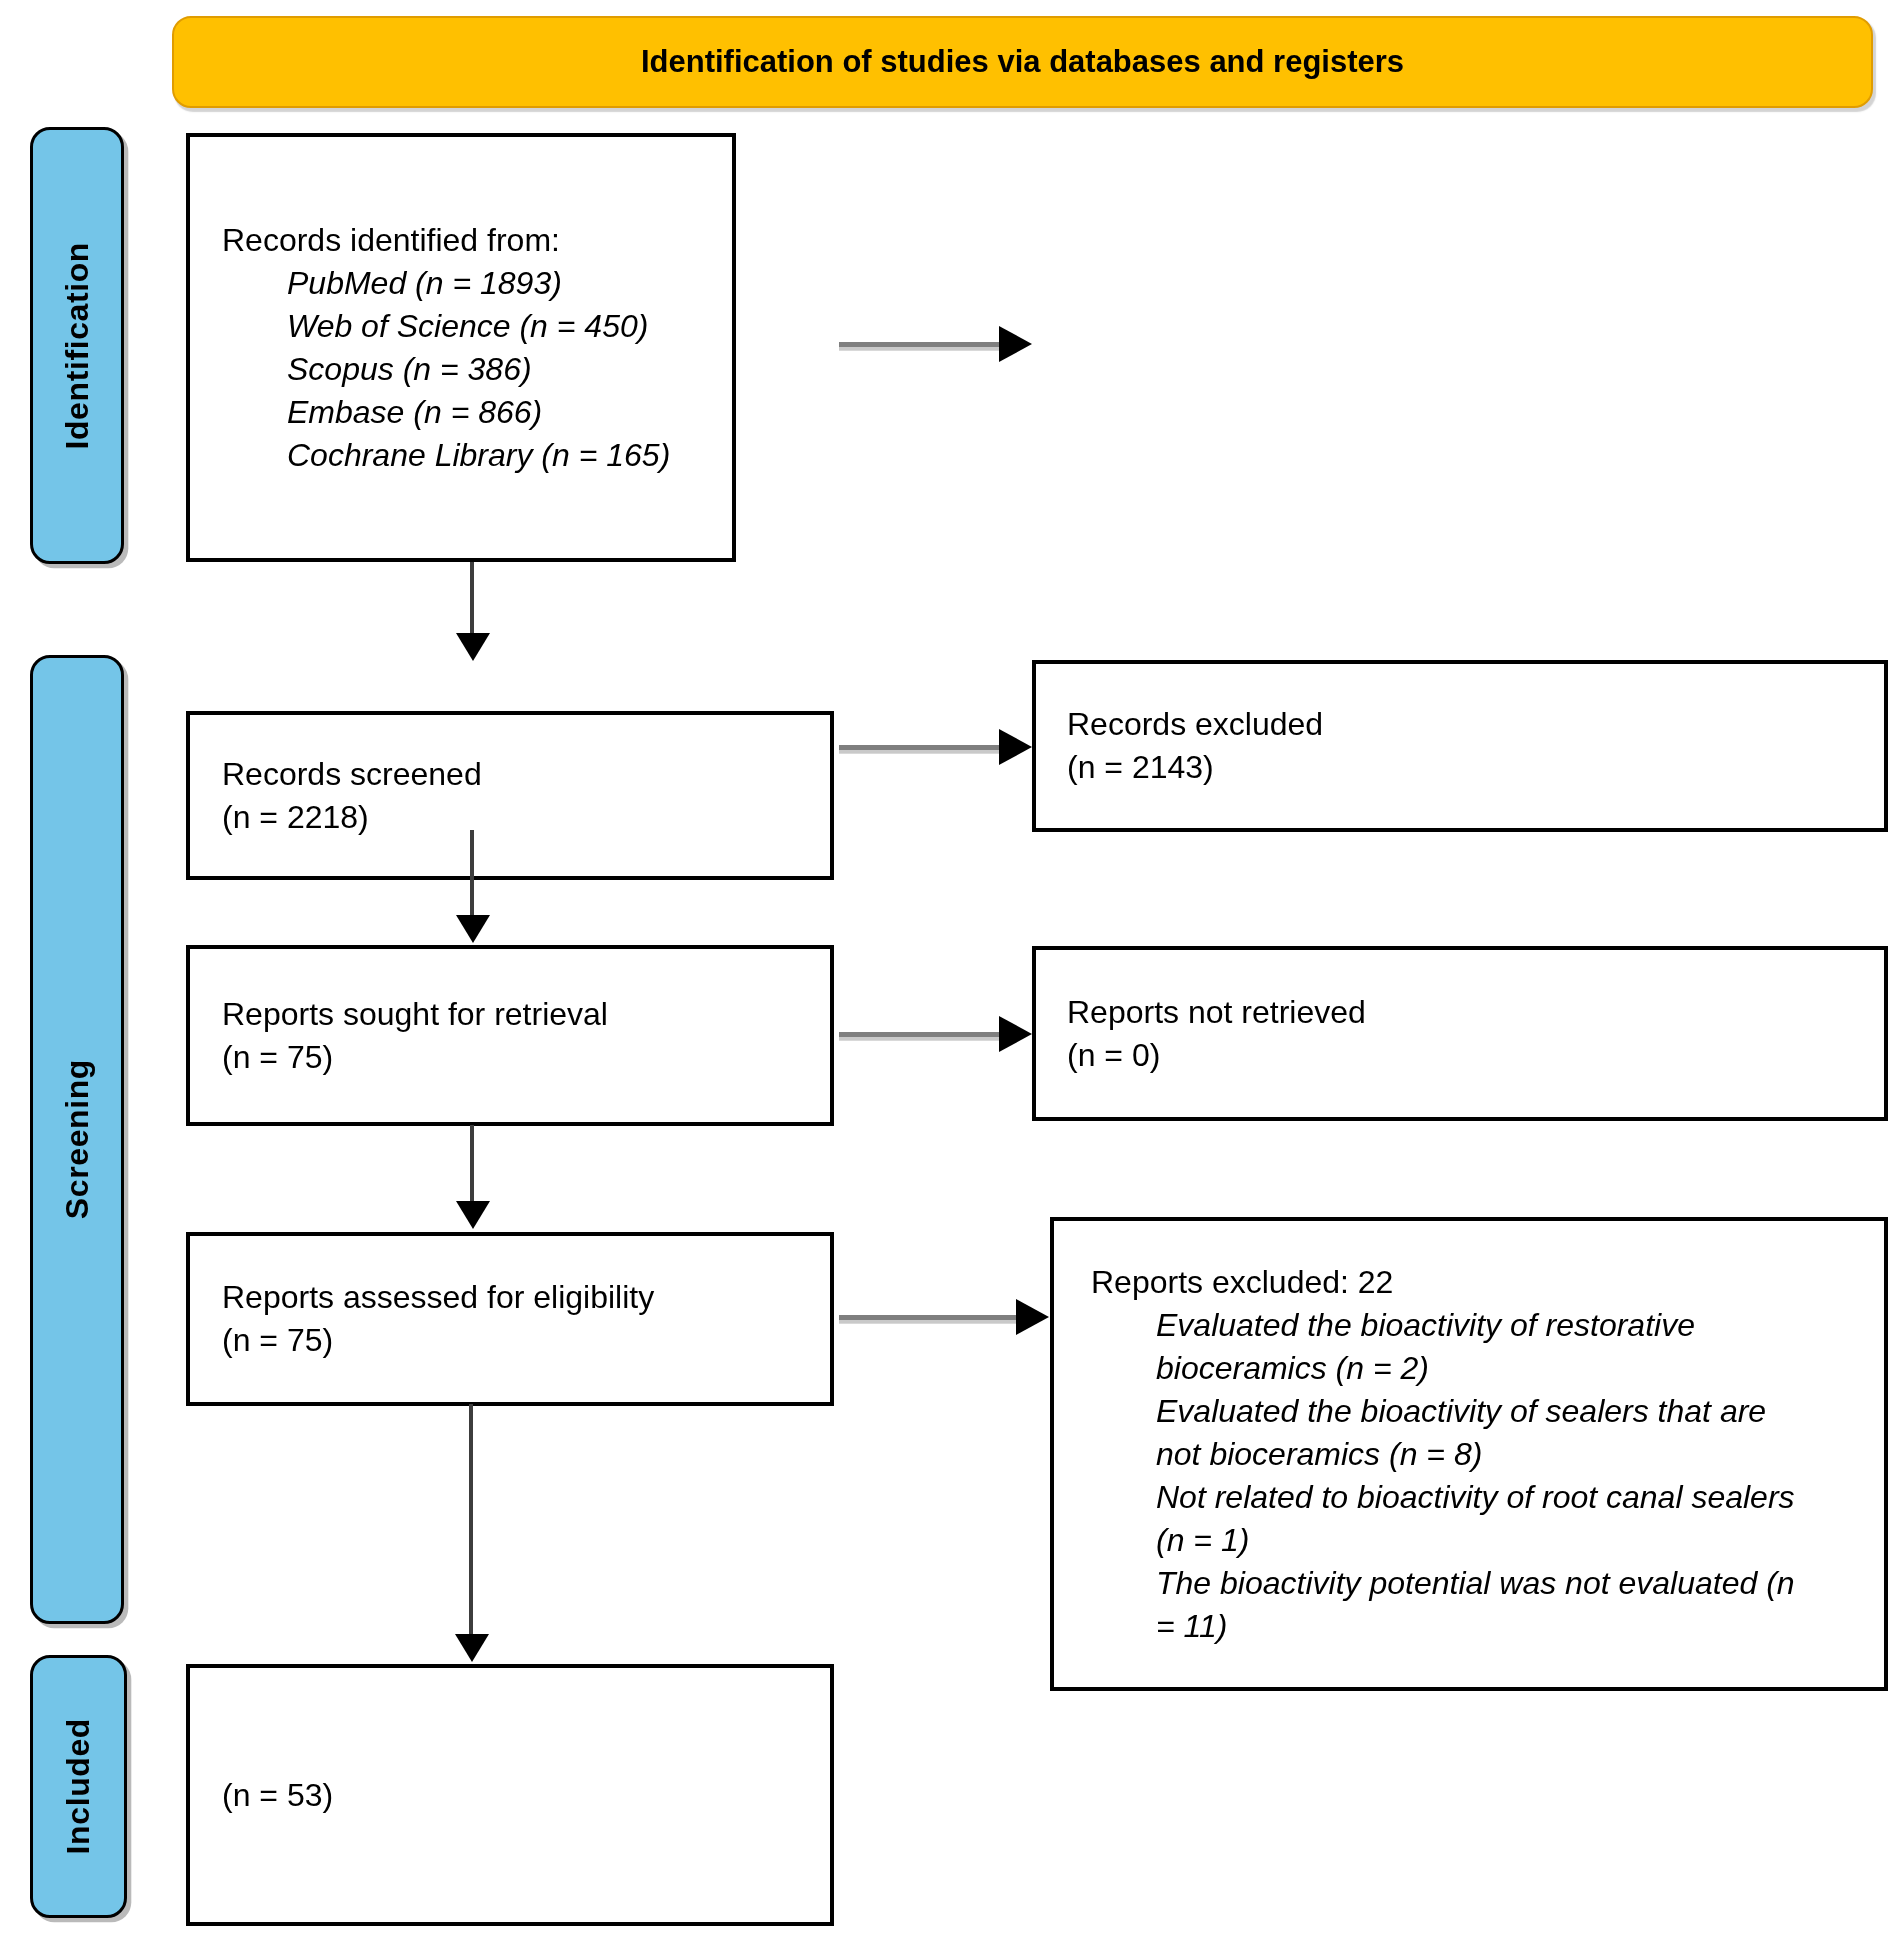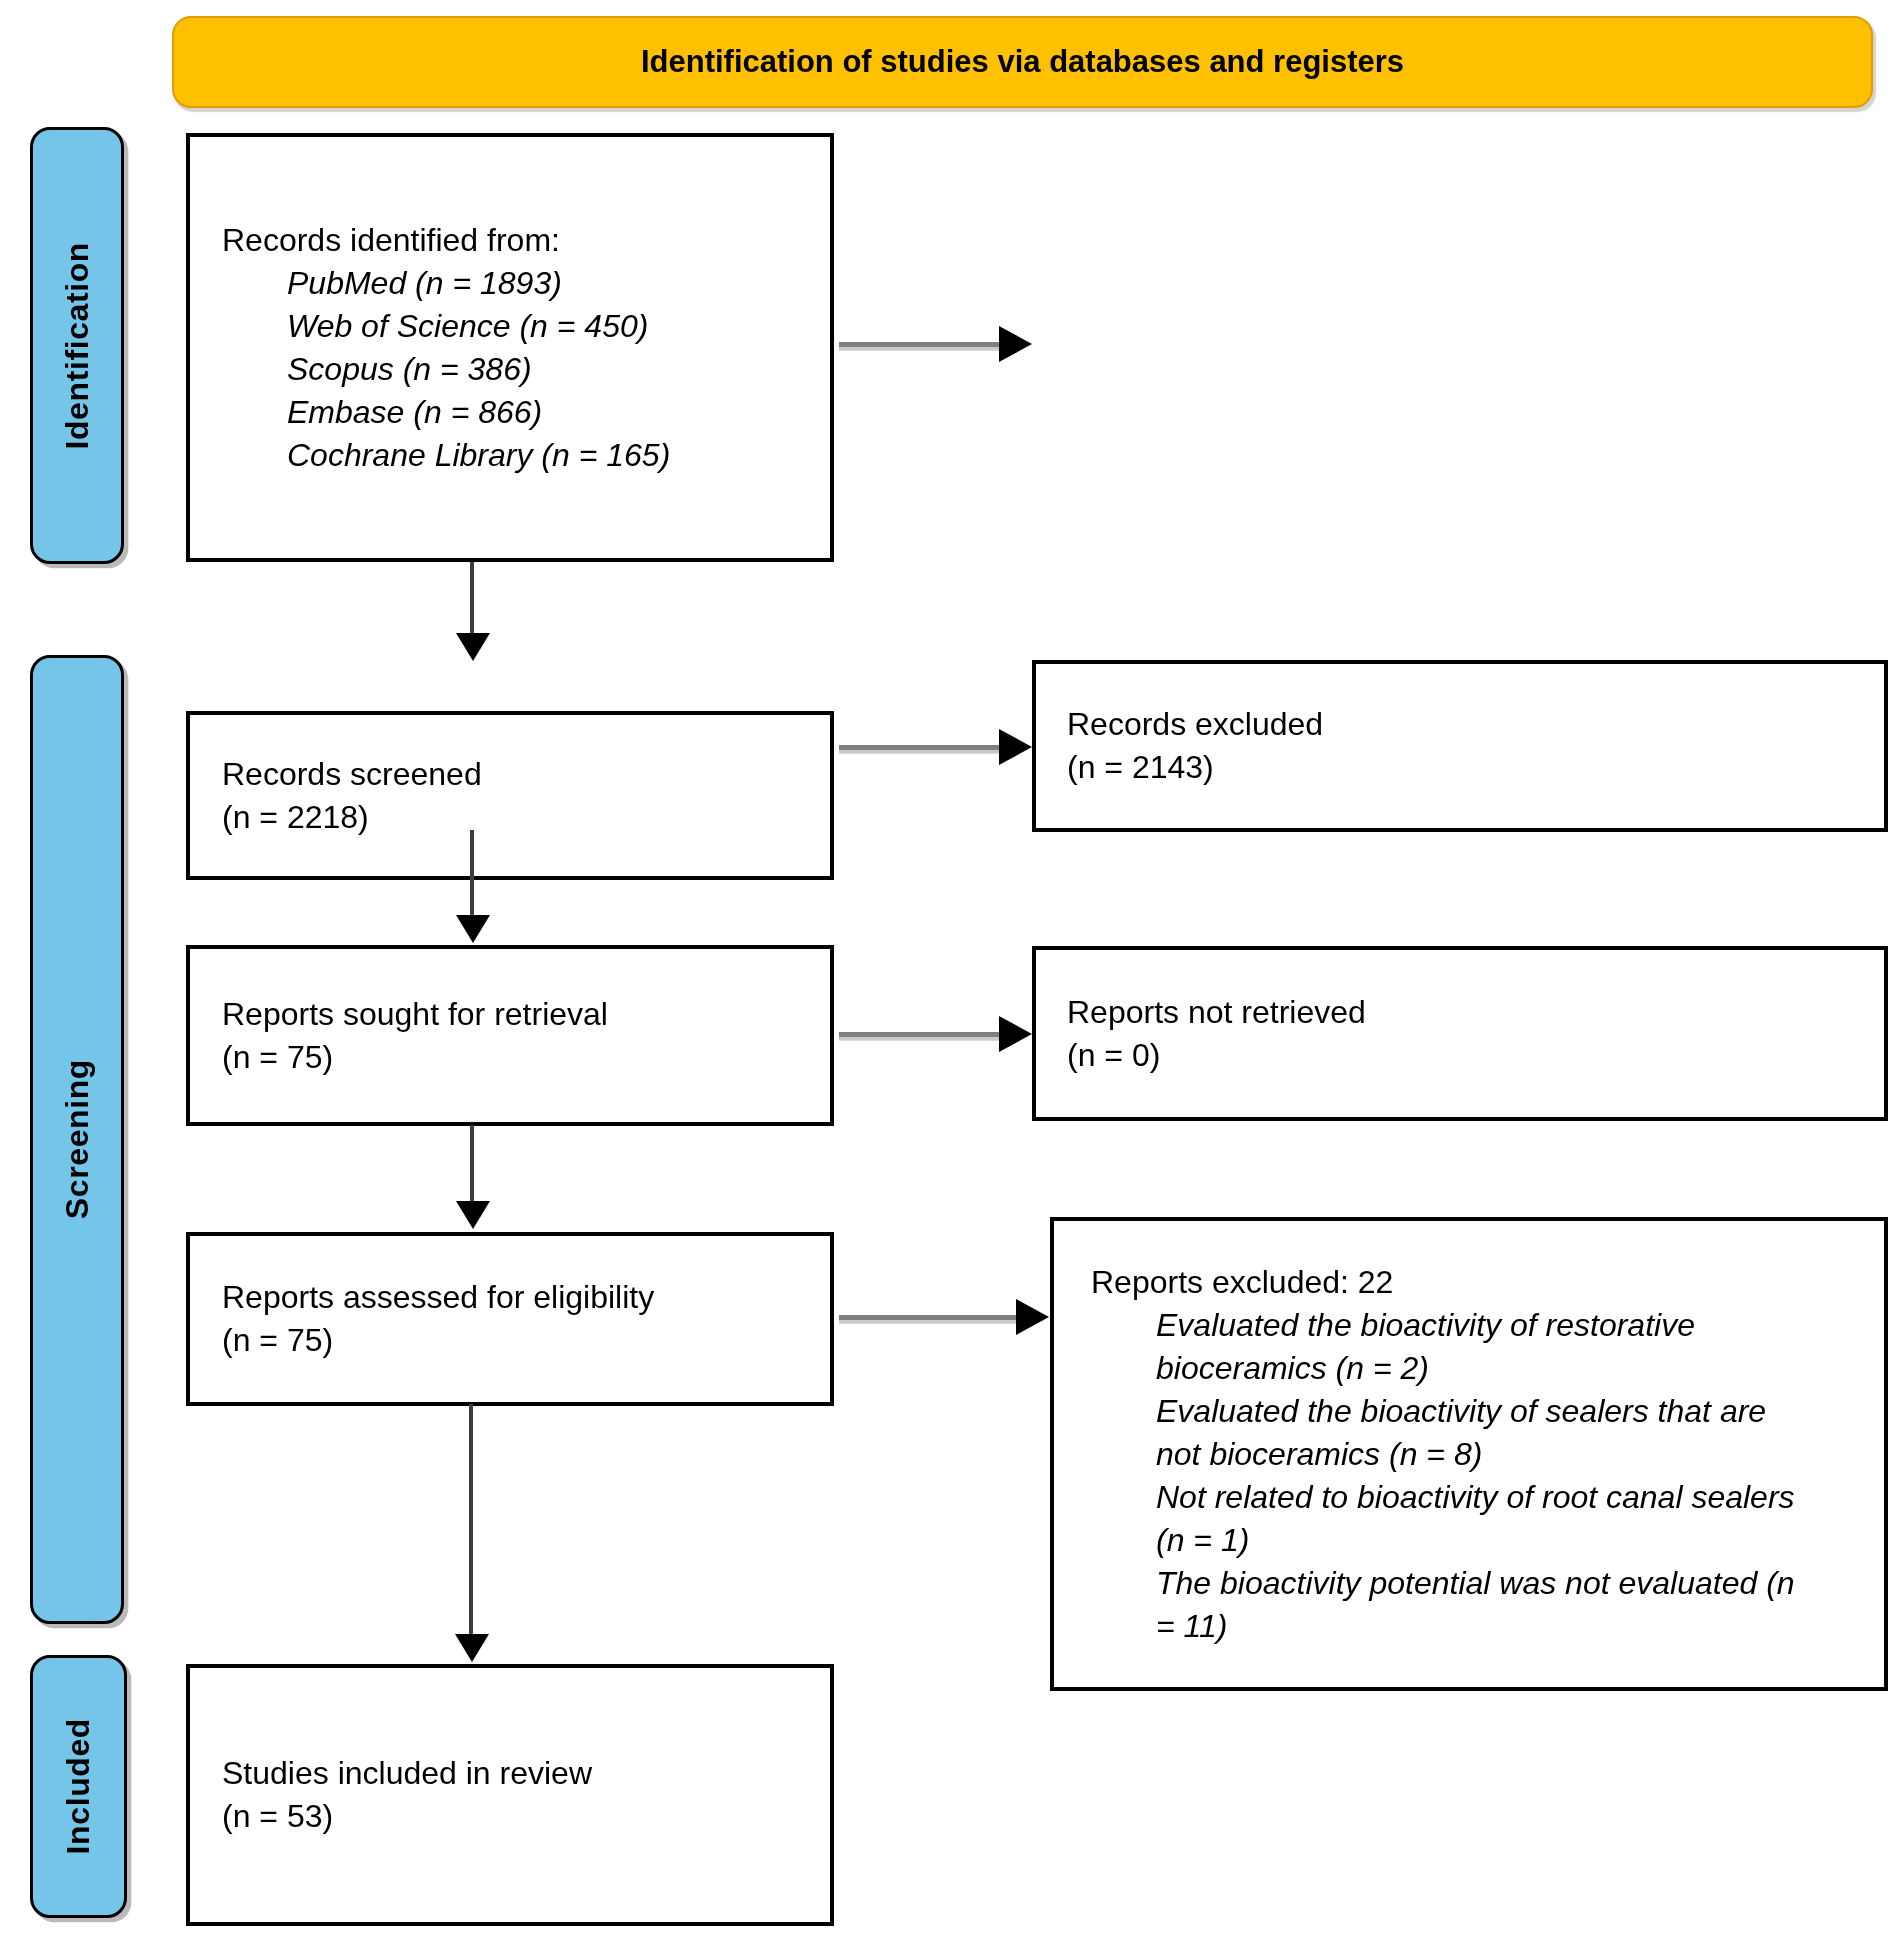--- a/index.html
+++ b/index.html
@@ -55,21 +55,21 @@
   .fbox {
     position: absolute;
     box-sizing: border-box;
     background: #ffffff;
     border: 4.3px solid #000000;
     display: flex; flex-direction: column; justify-content: center;
     font-size: 32px;
     line-height: 43px;
   }
   .fbox .sub { margin-left: 65px; font-style: italic; }
-  #box-records-identified   { left: 186px;  top: 133px;  width: 648px; height: 429px; padding: 0 18.6px 0 32px; }
+  #box-records-identified   { left: 186px;  top: 133px;  width: 550px; height: 429px; padding: 0 18.6px 0 32px; }
   #box-records-removed      { left: 1032px; top: 139px;  width: 856px; height: 423px; padding: 0 99px 0 31px; }
   #box-records-screened     { left: 186px;  top: 663px; width: 648px; height: 169px; padding: 0 18.6px 0 32px; margin-top: 48px; }
   #box-records-excluded     { left: 1032px; top: 660px; width: 856px; height: 172px; padding: 0 18.6px 0 31px; }
   #box-reports-sought       { left: 186px;  top: 945px; width: 648px; height: 181px; padding: 0 18.6px 0 32px; }
   #box-reports-not-retrieved{ left: 1032px; top: 946px; width: 856px; height: 175px; padding: 0 18.6px 0 31px; }
   #box-reports-assessed     { left: 186px;  top: 1232px; width: 648px; height: 174px; padding: 0 18.6px 0 32px; }
   #box-reports-excluded     { left: 1050px; top: 1217px; width: 838px; height: 474px; padding: 0 81px 0 37px; }
   #box-studies-included     { left: 186px;  top: 1664px; width: 648px; height: 262px; padding: 0 18.6px 0 32px; }
 
   
@@ -151,21 +151,20 @@
 
   <div class="fbox" id="box-reports-excluded">
     <div>Reports excluded: 22</div>
     <div class="sub">Evaluated the bioactivity of restorative bioceramics (n = 2)</div>
     <div class="sub">Evaluated the bioactivity of sealers that are not bioceramics (n = 8)</div>
     <div class="sub">Not related to bioactivity of root canal sealers (n = 1)</div>
     <div class="sub">The bioactivity potential was not evaluated (n = 11)</div>
   </div>
 
   <div class="fbox" id="box-studies-included">
-    <div>Studies included in review</div>
     <div>(n = 53)</div>
   </div>
 
   <div class="shaft-h" style="left:839px; top:342px; width:163px;"></div>
   <div class="head-right" style="left:999px; top:326px;"></div>
 
   <div class="shaft-h" style="left:839px; top:745px; width:163px;"></div>
   <div class="head-right" style="left:999px; top:729px;"></div>
 
   <div class="shaft-h" style="left:839px; top:1032px; width:163px;"></div>

